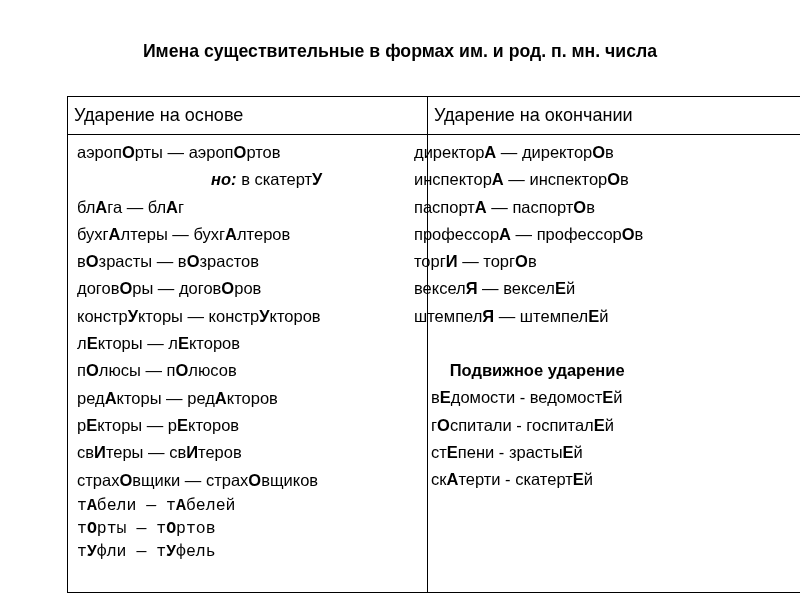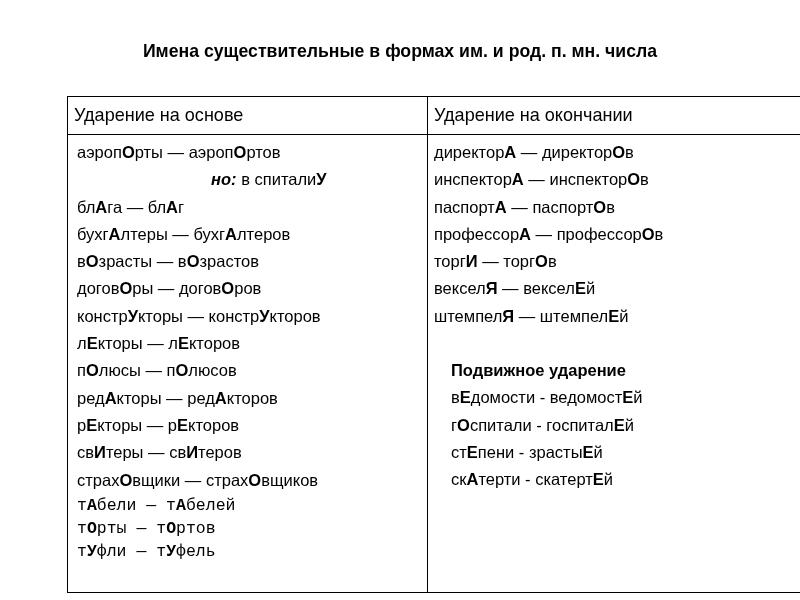--- a/index.html
+++ b/index.html
@@ -25,45 +25,45 @@
     .header-cell {
       position: absolute; top: 7px; font-size: 19px; font-weight: normal;
       transform: scaleX(0.95); transform-origin: left;
     }
     .header-left { left: 6px; }
     .header-right { left: 366px; }
     .col {
       position: absolute; top: 42px;
     }
     .col-left { left: 9px; }
-    .col-right { left: 366px; }
+    .col-right { left: 346px; }
     .line {
       font-size: 16.5px; height: 27.3px; line-height: 27.3px; white-space: pre;
     }
     .line b { font-weight: bold; }
     .line.tight { height: 23px; line-height: 23px; font-family: Liberation Mono, monospace; }
     .note { padding-left: 134px; }
     .note i { font-weight: bold; font-style: italic; }
     .indent { padding-left: 17px; }
-    .subhead { font-weight: bold; }
+    .subhead { font-weight: bold; text-align: center; }
     .spacer { height: 27px; }
   </style>
 </head>
 <body>
 
 <div class="title">Имена существительные в формах им. и род. п. мн. числа</div>
 
 <div class="table">
   <div class="col-divider"></div>
   <div class="row-divider"></div>
   <div class="header-cell header-left">Ударение на основе</div>
   <div class="header-cell header-right">Ударение на окончании</div>
   <div class="col col-left">
       <div class="line"><span>аэроп</span><b>О</b><span>рты — аэроп</span><b>О</b><span>ртов</span></div>
-      <div class="line note"><i>но:</i><span> в спитали</span><b>У</b></div>
+      <div class="line note"><i>но:</i><span> в скатерт</span><b>У</b></div>
       <div class="line"><span>бл</span><b>А</b><span>га — бл</span><b>А</b><span>г</span></div>
       <div class="line"><span>бухг</span><b>А</b><span>лтеры — бухг</span><b>А</b><span>лтеров</span></div>
       <div class="line"><span>в</span><b>О</b><span>зрасты — в</span><b>О</b><span>зрастов</span></div>
       <div class="line"><span>догов</span><b>О</b><span>ры — догов</span><b>О</b><span>ров</span></div>
       <div class="line"><span>констр</span><b>У</b><span>кторы — констр</span><b>У</b><span>кторов</span></div>
       <div class="line"><span>л</span><b>Е</b><span>кторы — л</span><b>Е</b><span>кторов</span></div>
       <div class="line"><span>п</span><b>О</b><span>люсы — п</span><b>О</b><span>люсов</span></div>
       <div class="line"><span>ред</span><b>А</b><span>кторы — ред</span><b>А</b><span>кторов</span></div>
       <div class="line"><span>р</span><b>Е</b><span>кторы — р</span><b>Е</b><span>кторов</span></div>
       <div class="line"><span>св</span><b>И</b><span>теры — св</span><b>И</b><span>теров</span></div>

